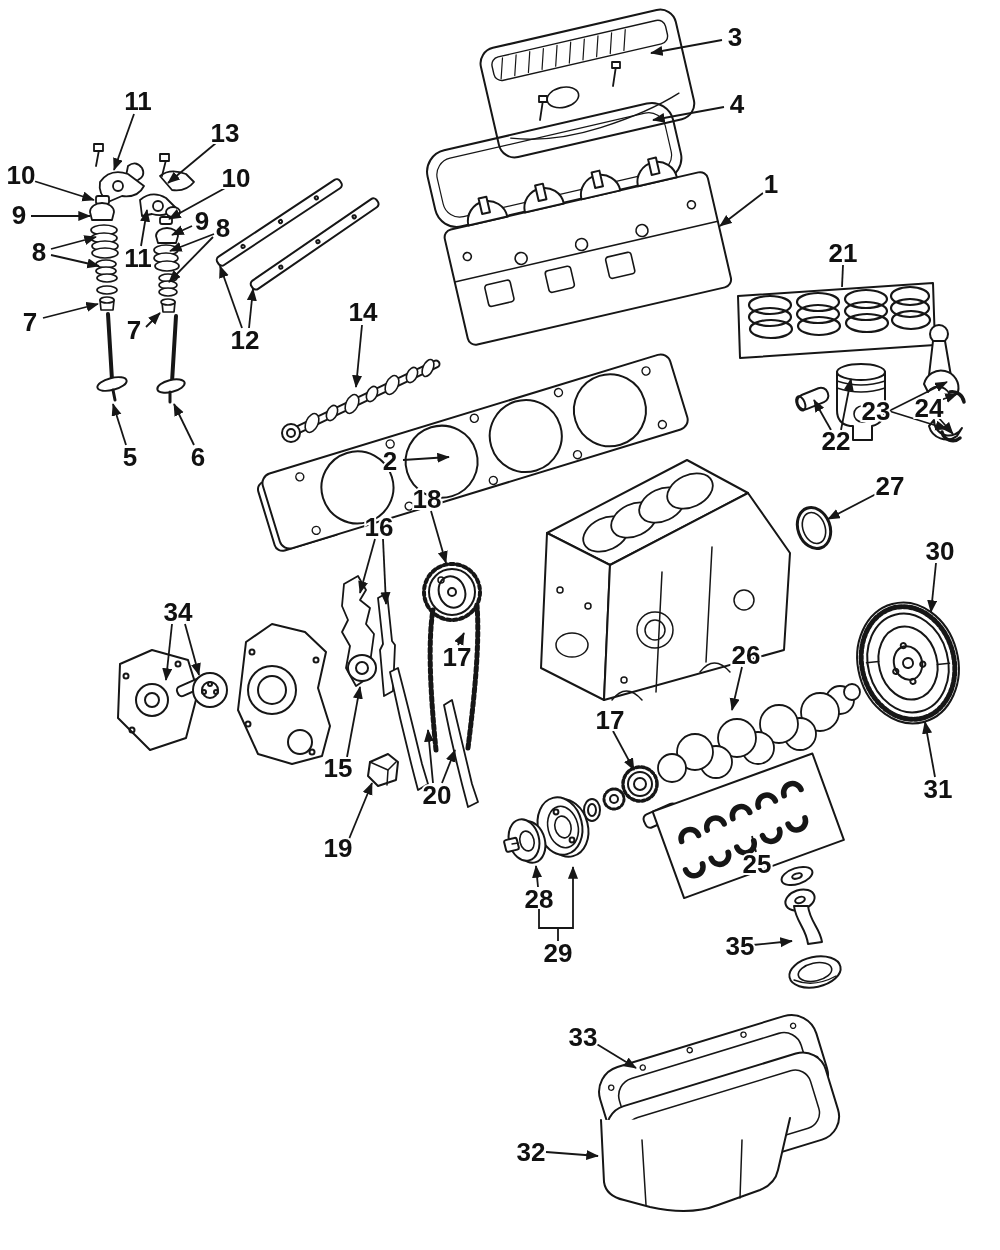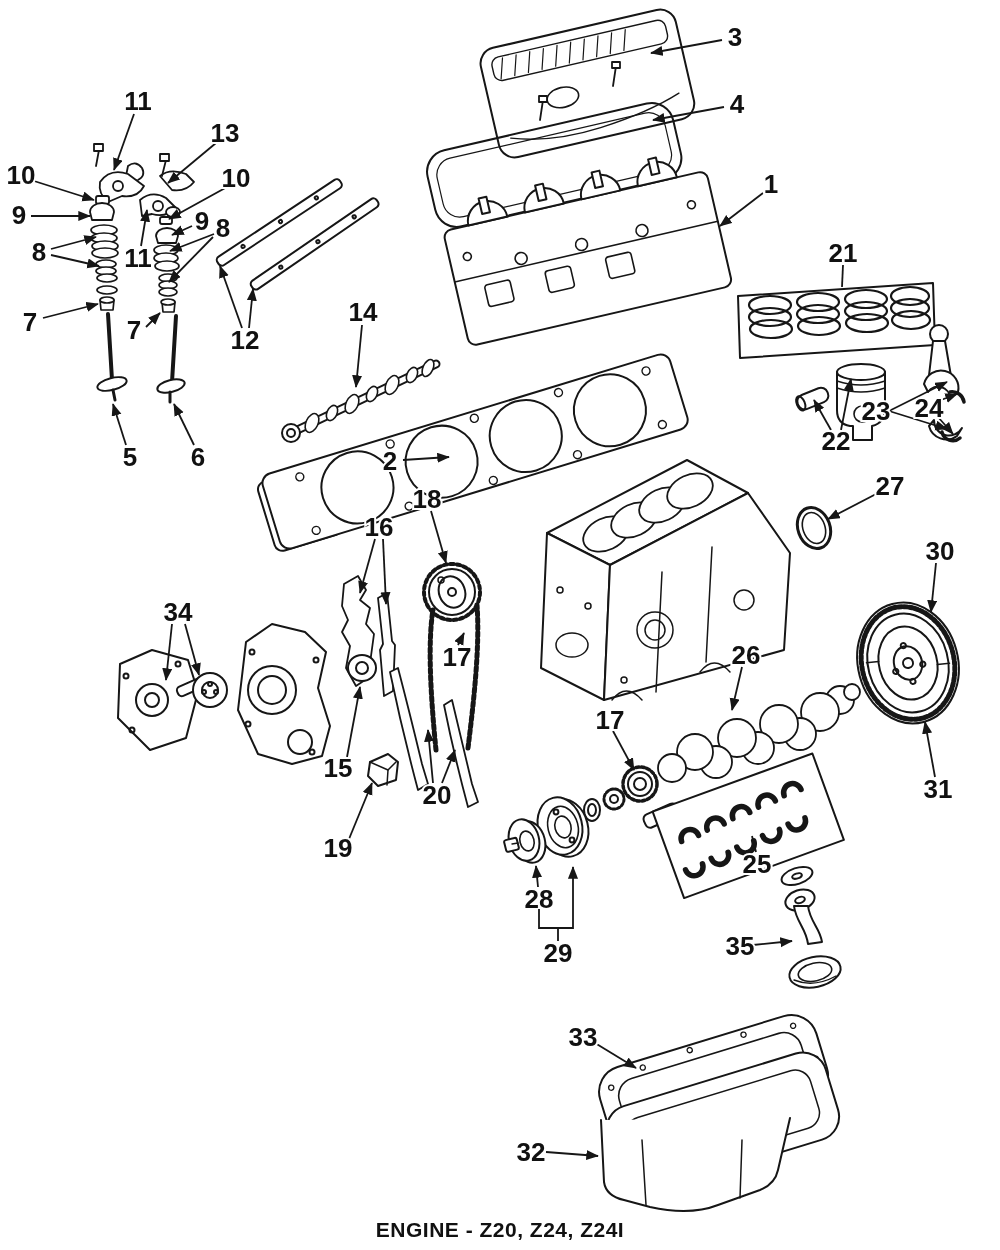--- a/index.html
+++ b/index.html
@@ -530,14 +530,13 @@
       <polyline points="756,852 752,836" fill="none" stroke="#161616" stroke-width="1.8"></polyline>
       <text x="757" y="864" text-anchor="middle" dominant-baseline="central" class="callout-num">25</text>
       <polyline points="753,945 792,941" fill="none" stroke="#161616" stroke-width="1.8" marker-end="url(#arw)"></polyline>
       <text x="740" y="946" text-anchor="middle" dominant-baseline="central" class="callout-num">35</text>
       <polyline points="595,1043 636,1068" fill="none" stroke="#161616" stroke-width="1.8" marker-end="url(#arw)"></polyline>
       <text x="583" y="1037" text-anchor="middle" dominant-baseline="central" class="callout-num">33</text>
       <polyline points="546,1152 598,1156" fill="none" stroke="#161616" stroke-width="1.8" marker-end="url(#arw)"></polyline>
       <text x="531" y="1152" text-anchor="middle" dominant-baseline="central" class="callout-num">32</text>
     </svg>
 
-  <div class="caption">ENGINE - Z20, Z24, Z24I</div>
 </div>
 
 </body></html>

